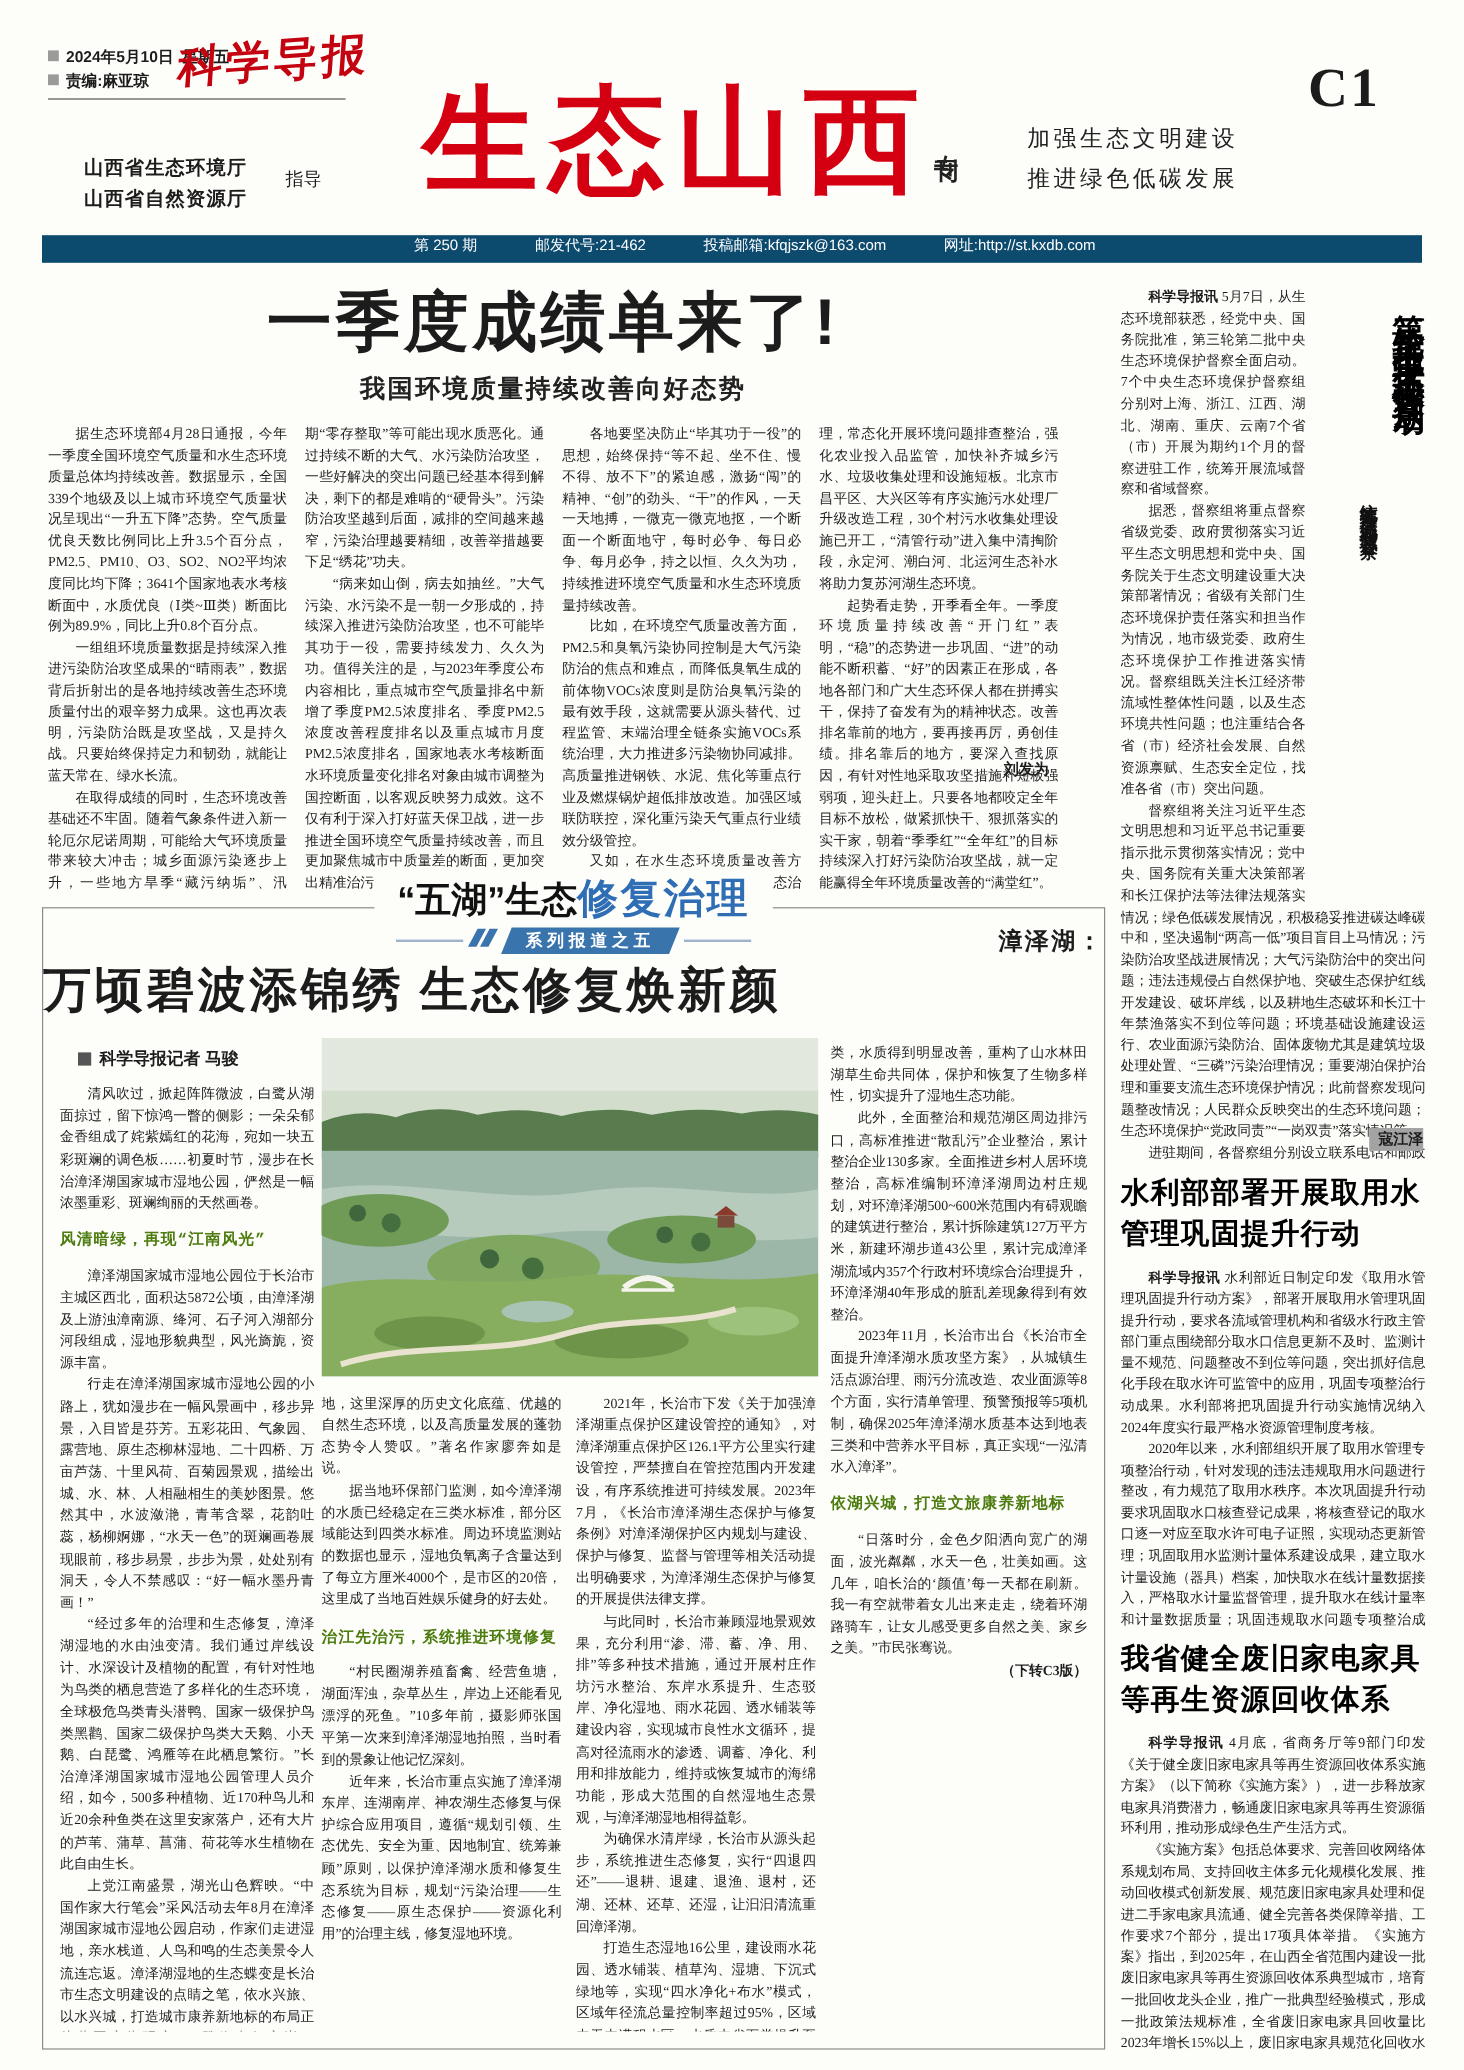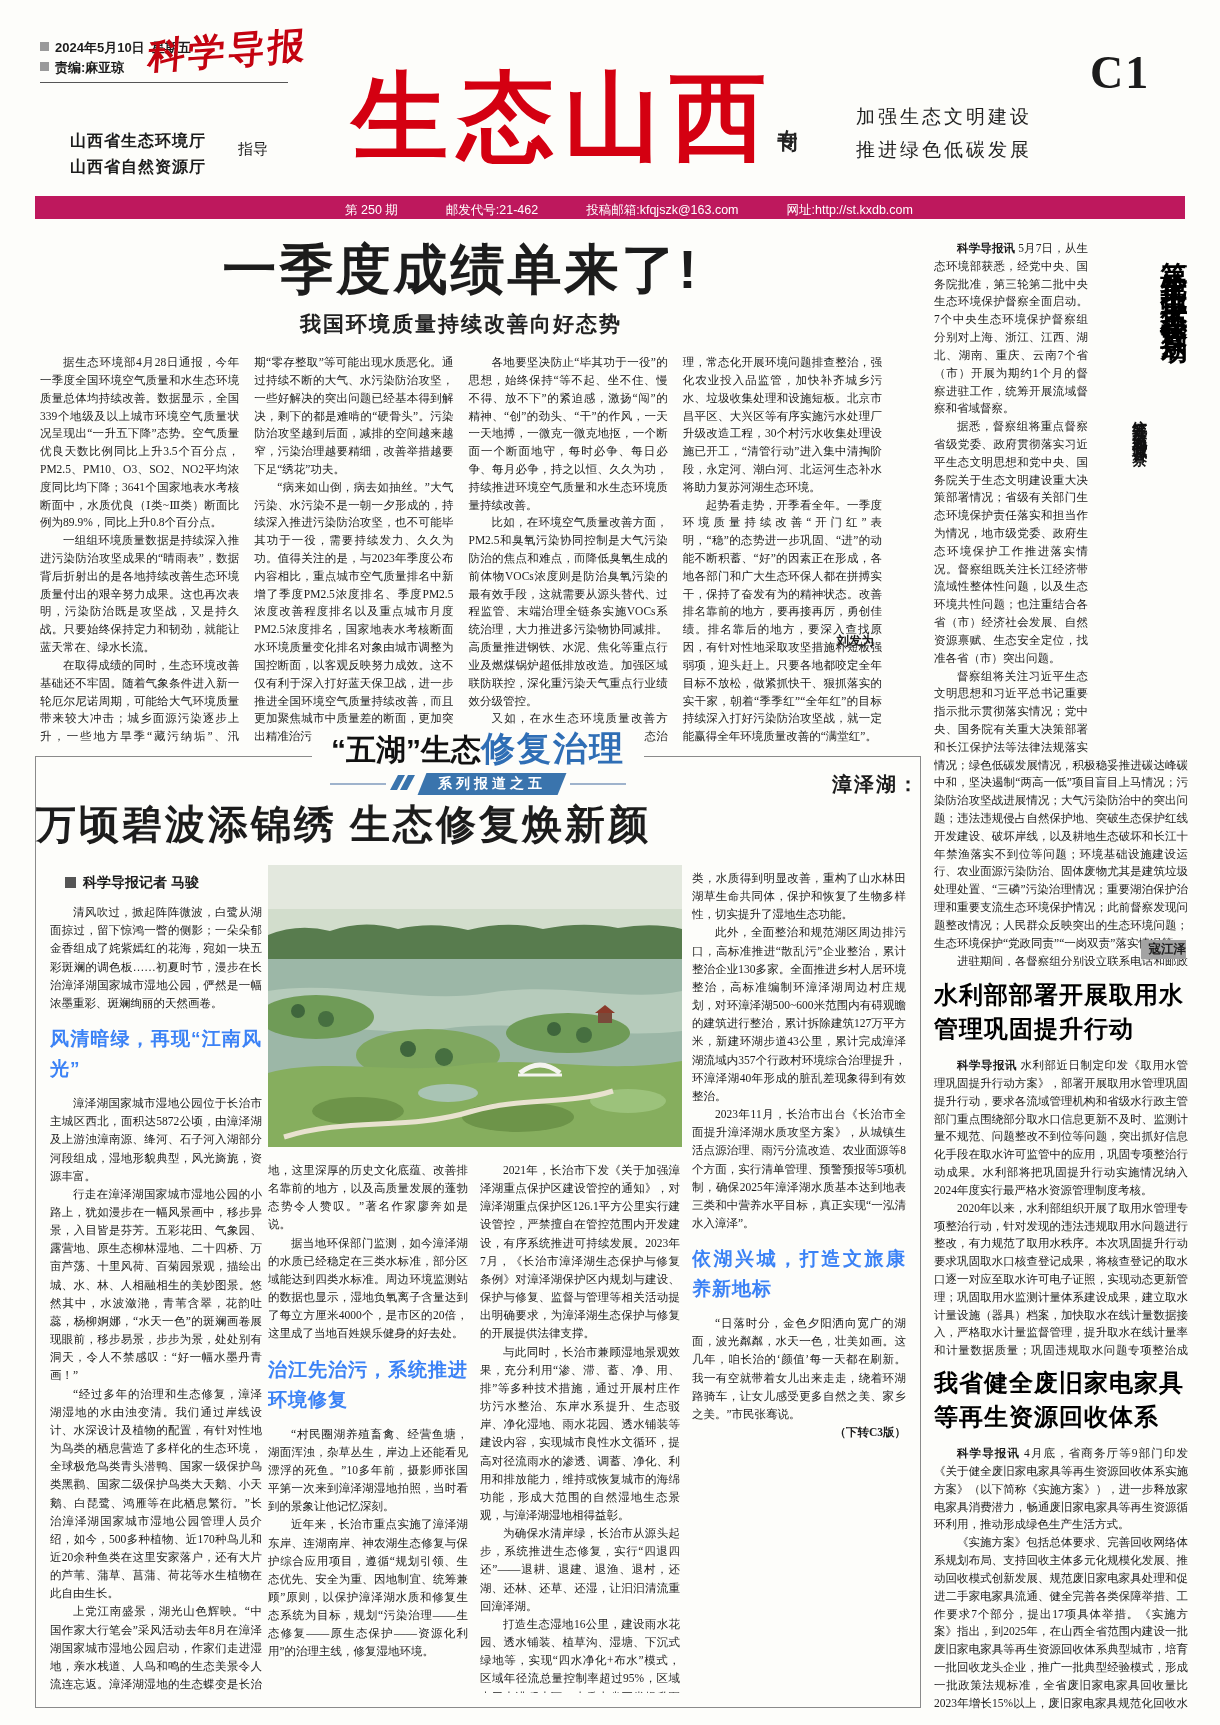--- a/index.html
+++ b/index.html
@@ -15,22 +15,22 @@
   .masthead{left:148px;top:26px;font-size:37px;font-weight:bold;color:#c40310;
             transform:rotate(-4deg) skewX(-8deg);letter-spacing:3px;}
   .guide{left:70px;top:128px;font-size:16px;font-weight:bold;line-height:26px;letter-spacing:1px;}
   .guide-suffix{left:238px;top:140px;font-size:15px;}
   .section-title{left:352px;top:70px;font-size:96px;font-weight:900;color:#d40011;letter-spacing:10px;line-height:1;}
   .section-sub{left:775px;top:112px;writing-mode:vertical-rl;font-size:20px;font-weight:bold;color:#222;letter-spacing:4px;}
   .edition{left:1090px;top:46px;font-size:46px;font-weight:bold;letter-spacing:2px;}
   .slogan{left:856px;top:100px;font-size:19px;line-height:1.75;letter-spacing:3px;color:#222;}
 
   
-  .infobar{left:35px;top:196px;width:1150px;height:23px;background:#be185d;color:#fff;
-           display:flex;align-items:flex-end;gap:48px;padding-left:0;box-sizing:border-box;
+  .infobar{left:35px;top:196px;width:1150px;height:23px;background:#0c4a6e;color:#fff;
+           display:flex;align-items:flex-start;gap:48px;padding-left:0;box-sizing:border-box;
            font-size:12.5px;font-family:"Liberation Sans",sans-serif;}
   .infobar span:first-child{margin-left:310px;}
 
   
   .lead{left:40px;top:238px;width:842px;height:508px;}
   .lead-headline{text-align:center;font-size:54px;font-weight:900;letter-spacing:3px;margin:0;line-height:1.15;}
   .lead-subhead{text-align:center;font-size:21px;letter-spacing:2px;margin:10px 0 0;color:#222;font-weight:bold;}
   .lead-cols{margin-top:16px;height:392px;column-count:4;column-gap:15px;overflow:hidden;
              font-size:11.5px;line-height:1.55;text-align:justify;}
   .para{margin:0;text-indent:2em;text-align:justify;}
@@ -71,22 +71,22 @@
           font-family:"Liberation Sans",sans-serif;font-weight:bold;font-size:20px;letter-spacing:2px;}
   .feat-headline{position:absolute;top:40px;width:100%;margin:0;
                  font-size:40px;font-weight:900;letter-spacing:3px;font-family:"Liberation Serif",serif;}
   .feat-col{position:absolute;font-size:11.5px;line-height:1.58;overflow:hidden;text-align:justify;}
   .fc1{left:14px;top:112px;width:212px;height:824px;}
   .fc2{left:232px;top:404px;width:200px;height:532px;}
   .fc3{left:444px;top:404px;width:200px;height:532px;}
   .fc4{left:656px;top:112px;width:214px;height:824px;}
   .feat-byline{font-family:"Liberation Sans",sans-serif;font-weight:bold;font-size:14px;margin:2px 0 10px;padding-left:15px;}
   .bl-sq{display:inline-block;width:11px;height:11px;background:#555;margin-right:7px;vertical-align:-1px;}
-  .feat-sub{font-family:Liberation Sans, sans-serif;font-weight:900;font-size:19px;margin:12px 0 10px;
-            text-indent:0;letter-spacing:1px;color:#3b82f6;}
+  .feat-sub{font-family:Liberation Mono, monospace;font-weight:900;font-size:13px;margin:12px 0 10px;
+            text-indent:0;letter-spacing:1px;color:#4d7c0f;}
   .photo{position:absolute;left:232px;top:108px;width:414px;height:282px;}
   .turn{text-align:right;font-weight:bold;text-indent:0;font-size:11.5px;}
 </style>
 </head>
 <body>
 
 <div id="page">
 
   <div class="abs dateline sans">
     <div><span class="sq"></span><span>2024年5月10日</span>&nbsp;&nbsp;<span>星期五</span></div>
@@ -209,21 +209,21 @@
         <ellipse cx="180" cy="228" rx="30" ry="9" fill="#a9c4b4"></ellipse>
         <path d="M16,272 C80,252 140,266 205,246 C255,232 300,240 345,226" stroke="#e8e2cf" stroke-width="5" fill="none"></path>
         <path d="M252,208 q20,-16 40,0" stroke="#f4f4ef" stroke-width="5" fill="none"></path>
         <line x1="250" y1="210" x2="294" y2="210" stroke="#f4f4ef" stroke-width="3"></line>
         <rect x="330" y="148" width="14" height="10" fill="#7a4a3a"></rect>
         <path d="M327,148 l10,-8 l10,8 Z" fill="#8a3a2a"></path>
       </svg>
     </div>
 
     <div class="feat-col fc2">
-      <p class="para" style="text-indent:0">地，这里深厚的历史文化底蕴、改善排名靠前的地方，以及高质量发展的蓬勃态势令人赞叹。”著名作家廖奔如是说。</p>
+      <p class="para" style="text-indent:0">地，这里深厚的历史文化底蕴、优越的自然生态环境，以及高质量发展的蓬勃态势令人赞叹。”著名作家廖奔如是说。</p>
       <p class="para">据当地环保部门监测，如今漳泽湖的水质已经稳定在三类水标准，部分区域能达到四类水标准。周边环境监测站的数据也显示，湿地负氧离子含量达到了每立方厘米4000个，是市区的20倍，这里成了当地百姓娱乐健身的好去处。</p>
       <div class="feat-sub">治江先治污，系统推进环境修复</div>
       <p class="para">“村民圈湖养殖畜禽、经营鱼塘，湖面浑浊，杂草丛生，岸边上还能看见漂浮的死鱼。”10多年前，摄影师张国平第一次来到漳泽湖湿地拍照，当时看到的景象让他记忆深刻。</p>
       <p class="para">近年来，长治市重点实施了漳泽湖东岸、连湖南岸、神农湖生态修复与保护综合应用项目，遵循“规划引领、生态优先、安全为重、因地制宜、统筹兼顾”原则，以保护漳泽湖水质和修复生态系统为目标，规划“污染治理——生态修复——原生态保护——资源化利用”的治理主线，修复湿地环境。</p>
     </div>
 
     <div class="feat-col fc3">
       <p class="para">2021年，长治市下发《关于加强漳泽湖重点保护区建设管控的通知》，对漳泽湖重点保护区126.1平方公里实行建设管控，严禁擅自在管控范围内开发建设，有序系统推进可持续发展。2023年7月，《长治市漳泽湖生态保护与修复条例》对漳泽湖保护区内规划与建设、保护与修复、监督与管理等相关活动提出明确要求，为漳泽湖生态保护与修复的开展提供法律支撑。</p>
       <p class="para">与此同时，长治市兼顾湿地景观效果，充分利用“渗、滞、蓄、净、用、排”等多种技术措施，通过开展村庄作坊污水整治、东岸水系提升、生态驳岸、净化湿地、雨水花园、透水铺装等建设内容，实现城市良性水文循环，提高对径流雨水的渗透、调蓄、净化、利用和排放能力，维持或恢复城市的海绵功能，形成大范围的自然湿地生态景观，与漳泽湖湿地相得益彰。</p>
       <p class="para">为确保水清岸绿，长治市从源头起步，系统推进生态修复，实行“四退四还”——退耕、退建、退渔、退村，还湖、还林、还草、还湿，让汩汩清流重回漳泽湖。</p>

